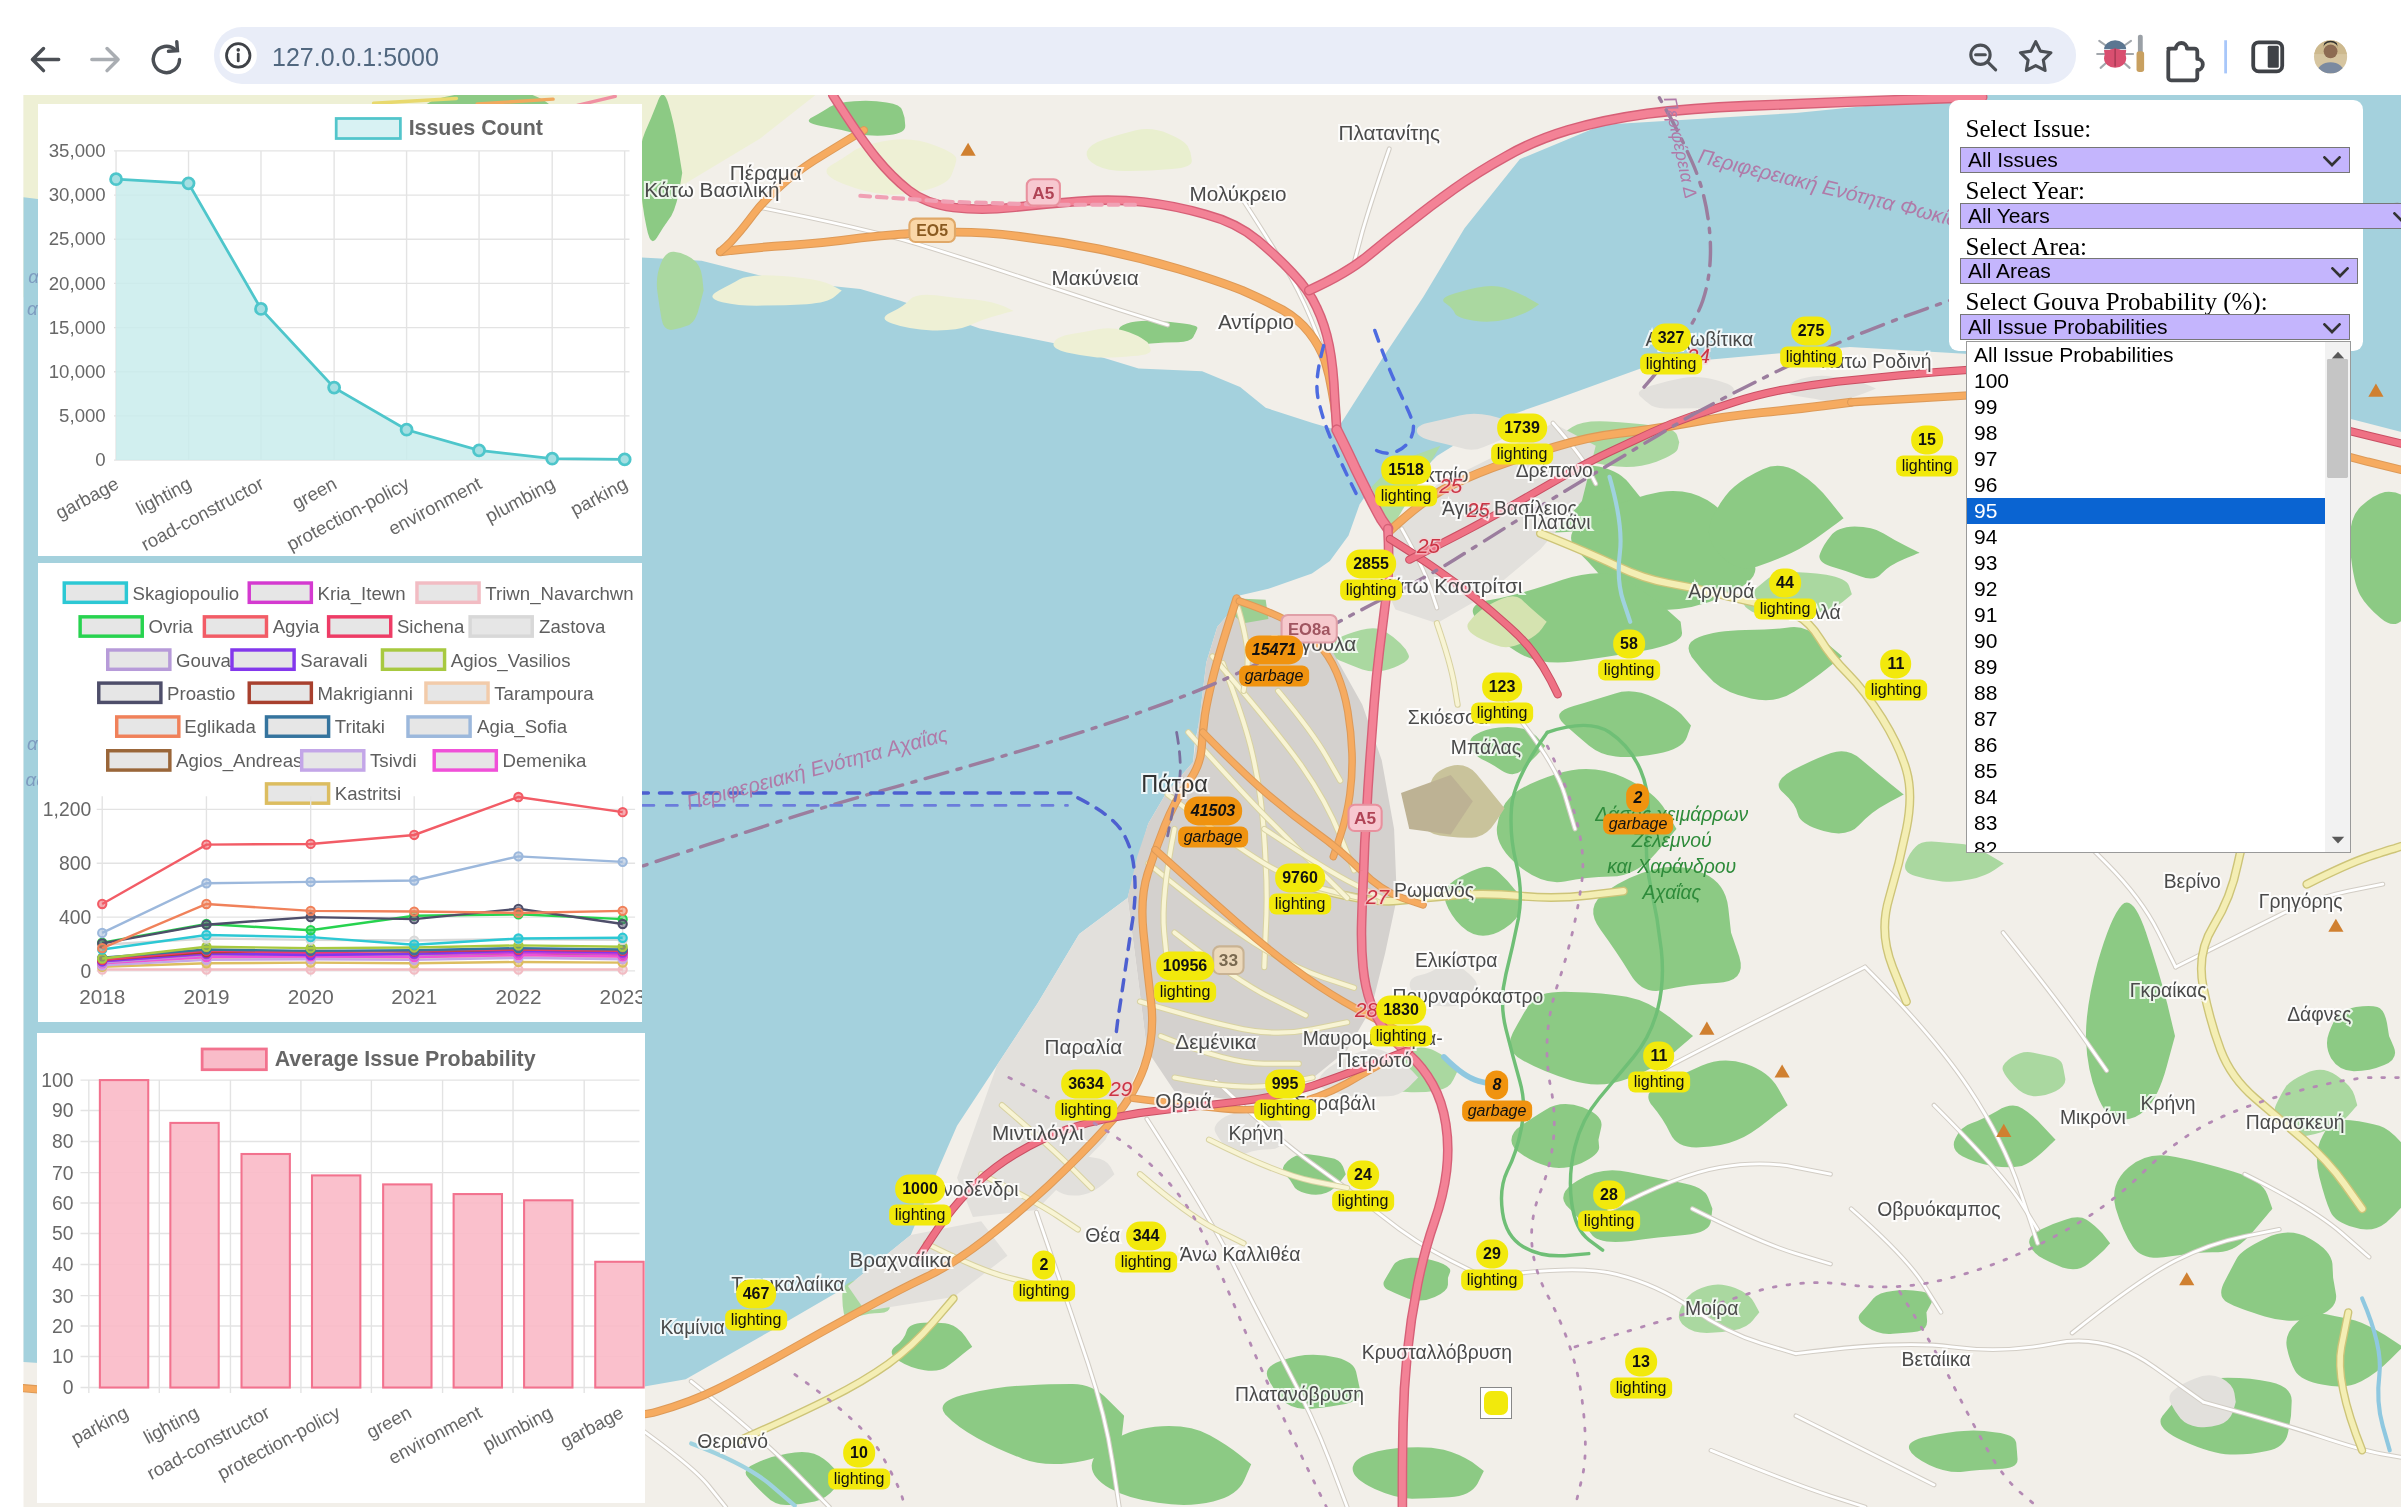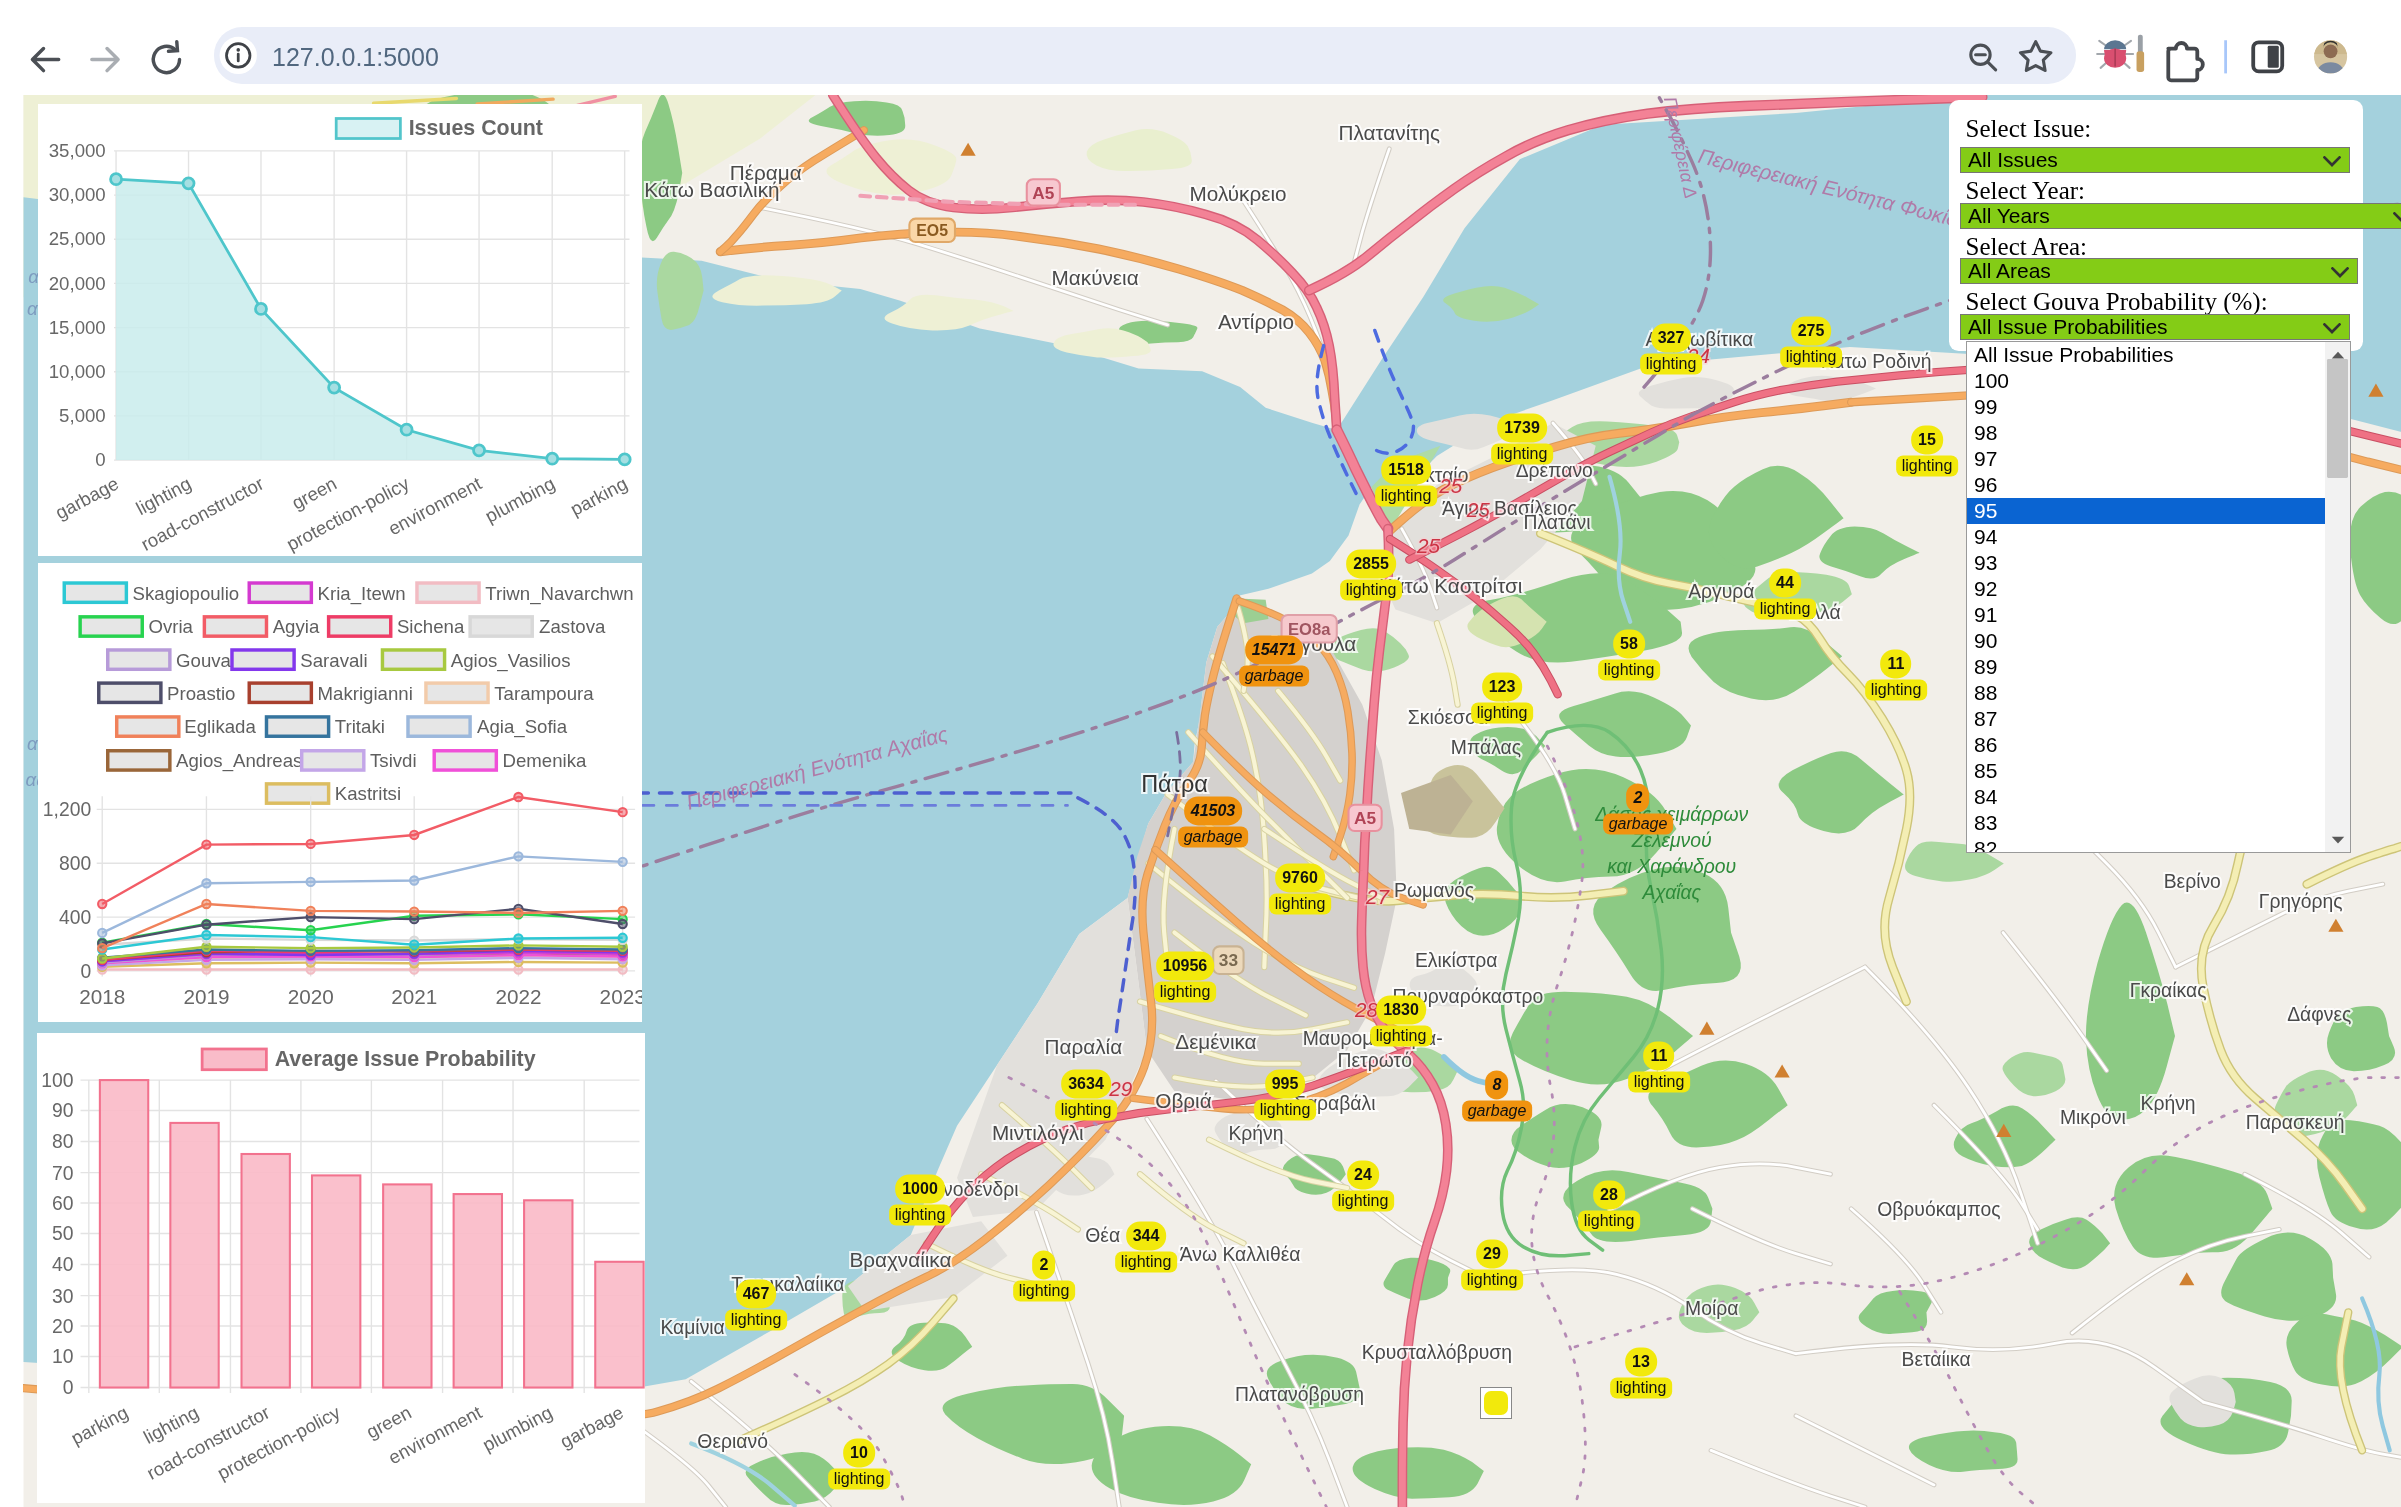--- a/index.html
+++ b/index.html
@@ -8,21 +8,21 @@
   #chrome{position:absolute;left:0;top:0;width:2401px;height:95px;background:#fff;}
   #chrome .pill{position:absolute;left:214px;top:27px;width:1862px;height:57px;background:#e9edf8;border-radius:28px;}
   #urltext{position:absolute;left:272px;top:43px;font-size:25px;color:#51677f;}
   .mapwrap{position:absolute;left:23px;top:95px;width:2379px;height:1412px;overflow:hidden;}
   .panel{position:absolute;background:#fff;}
   .marker{position:absolute;display:flex;flex-direction:column;align-items:center;transform:translate(-50%,-50%);z-index:5;}
   .marker .num{background:#f2e90c;border-radius:14px;padding:0.7px 7px;font-size:16px;font-weight:bold;color:#111;line-height:28px;white-space:nowrap;}
   .marker .lab{background:#f2e90c;border-radius:7px;padding:0px 5.5px;margin-top:0.7px;font-size:16px;color:#111;line-height:21px;white-space:nowrap;}
   .marker.org .num,.marker.org .lab{background:#f0930f;font-style:italic;}
   .flabel{font-family:"Liberation Serif",serif;font-size:25px;color:#000;}
-  .fsel{background:#84cc16;border:1.4px solid #767676;height:26px;display:flex;align-items:center;font-size:21px;color:#000;padding-left:7px;}
+  .fsel{background:#c4b5fd;border:1.4px solid #767676;height:26px;display:flex;align-items:center;font-size:21px;color:#000;padding-left:7px;}
   .fsel svg{position:absolute;right:8.3px;top:8.3px;}
   .ditem{height:26px;line-height:25.6px;font-size:21px;color:#000;padding-left:7px;white-space:nowrap;}
 </style>
 </head>
 <body>
 <div class="mapwrap">
 <svg width="2379" height="1412" viewBox="33 137 3444 2045" font-family="Liberation Sans">
 <rect x="33" y="137" width="3444" height="2045" fill="#f2efe9"></rect>
 <path d="M33,137 L1180,137 L1100,200 L950,290 L820,350 L620,420 L420,430 L200,400 L33,360 Z" fill="#eef0d5"></path>
 <path d="M33,360 L200,400 L420,430 L620,420 L680,450 L500,470 L200,450 L33,430 Z" fill="#e9efcf"></path>

